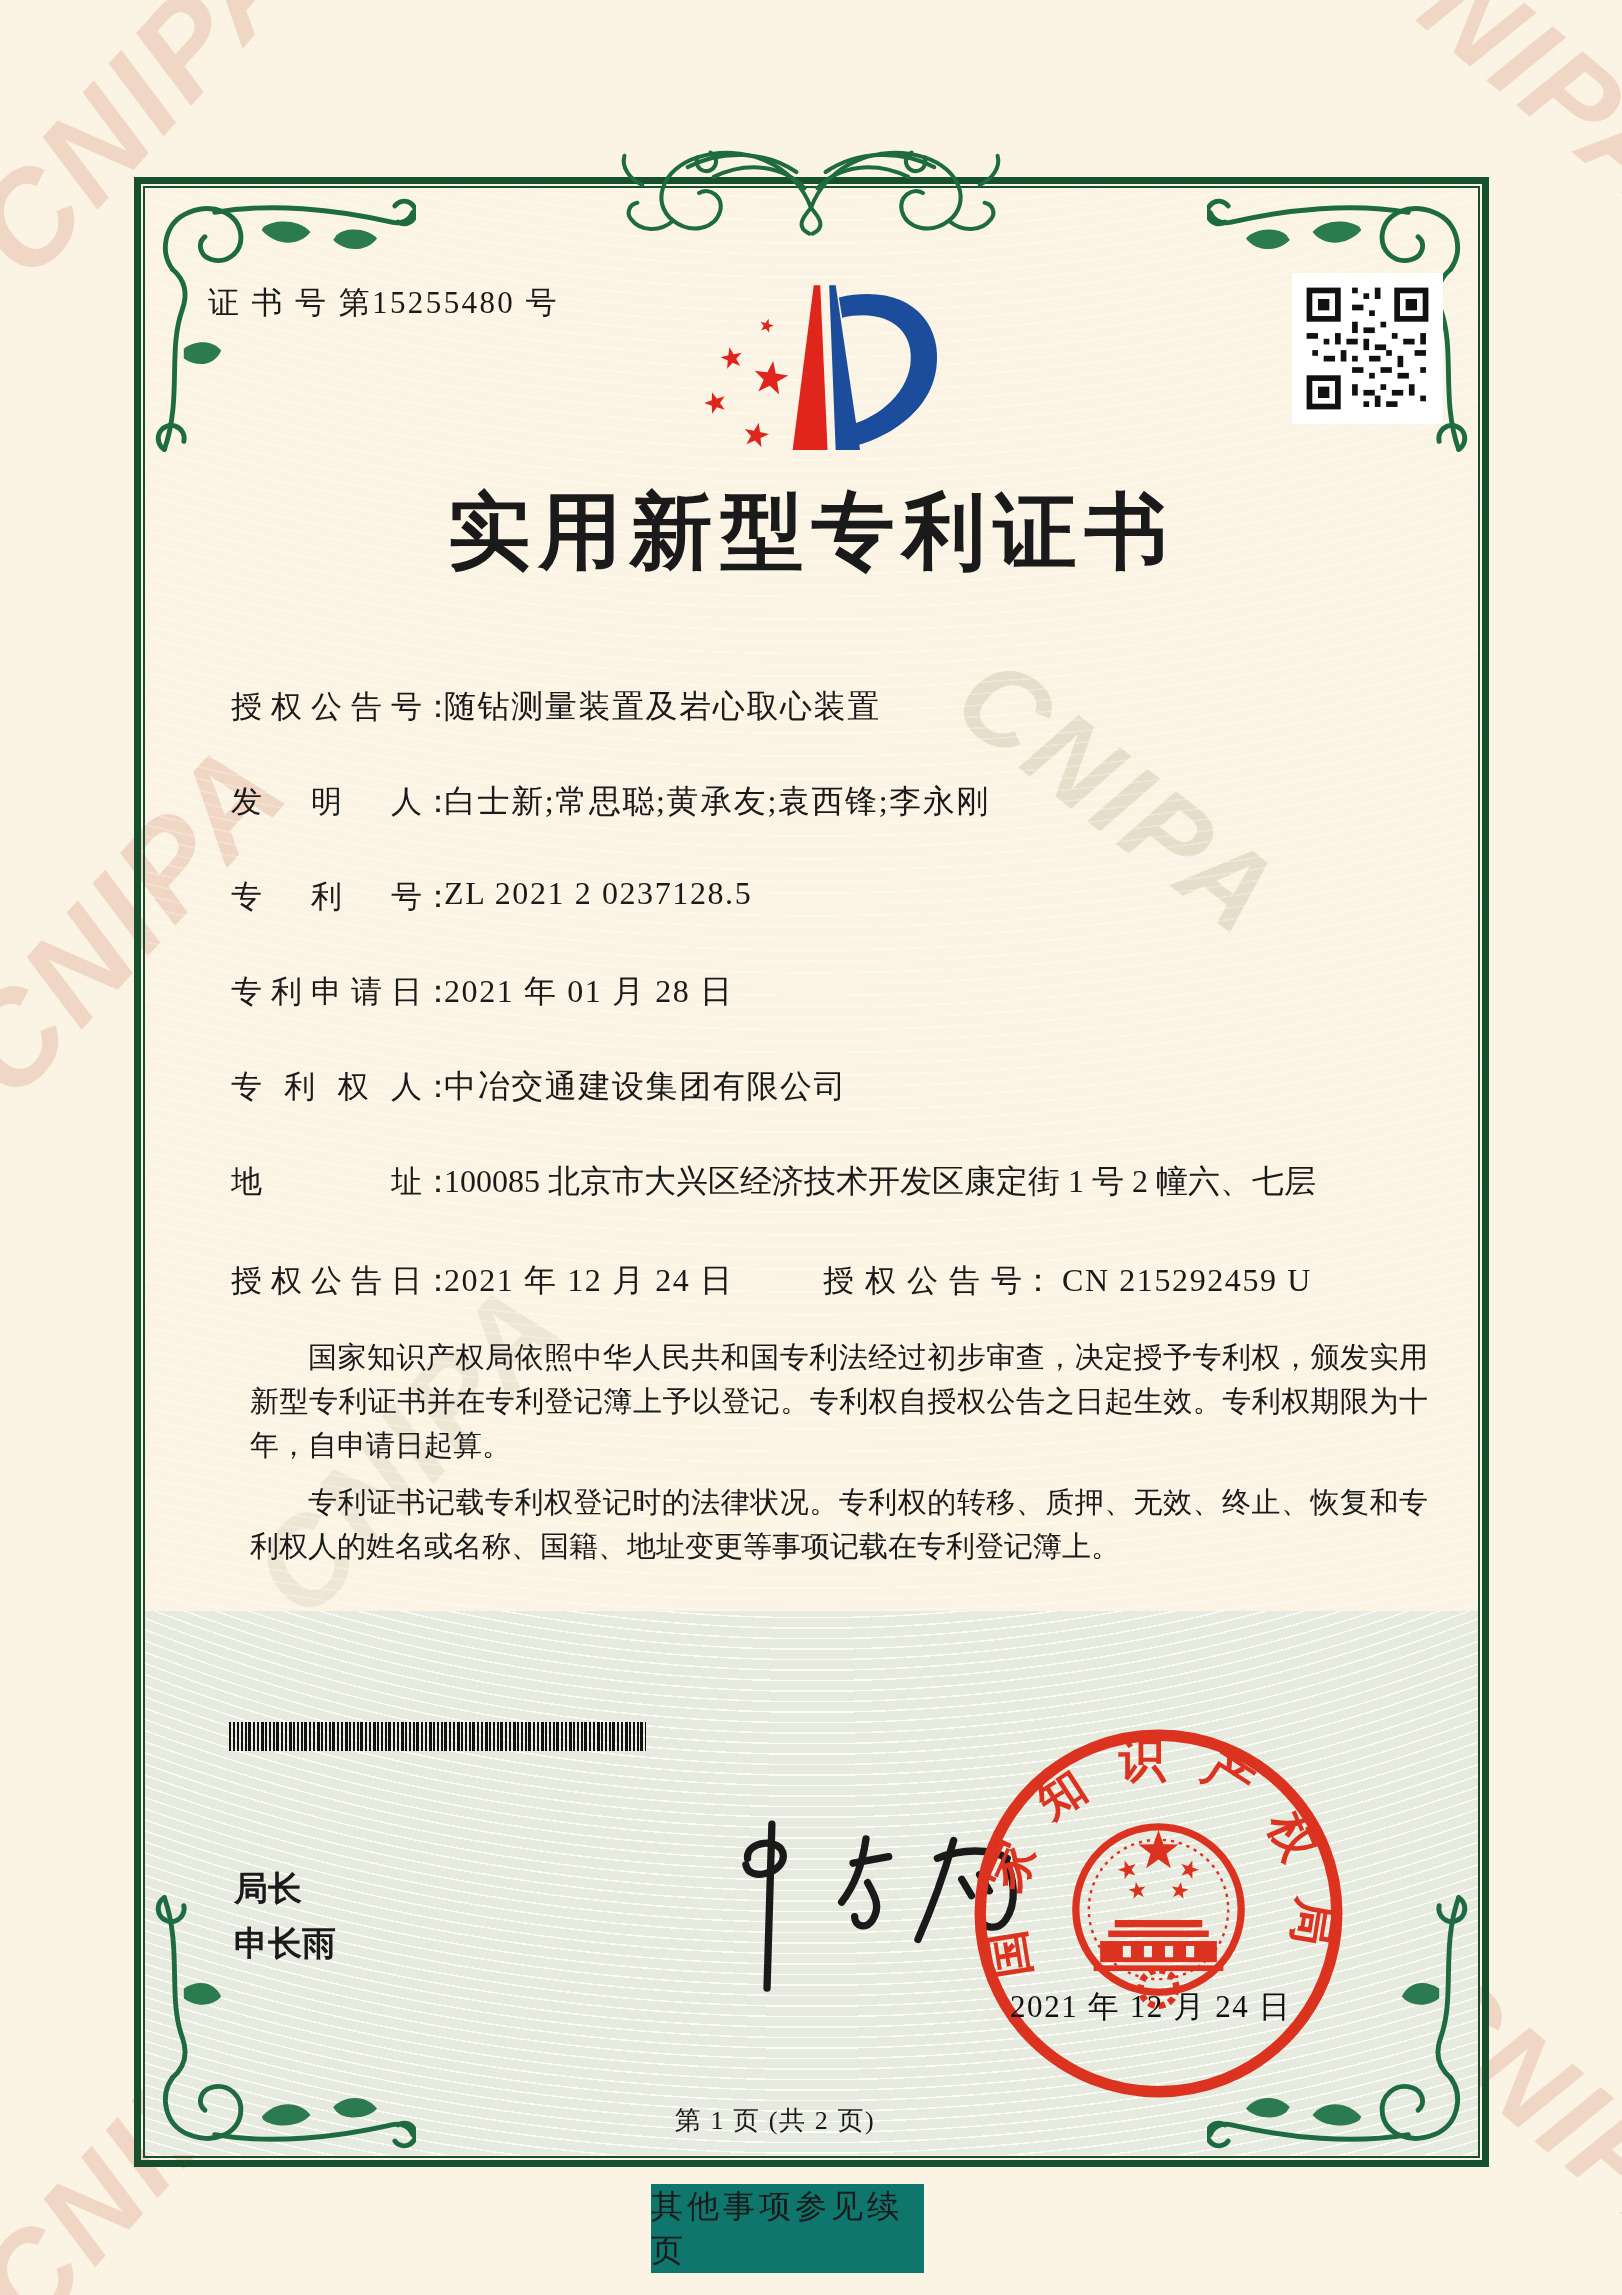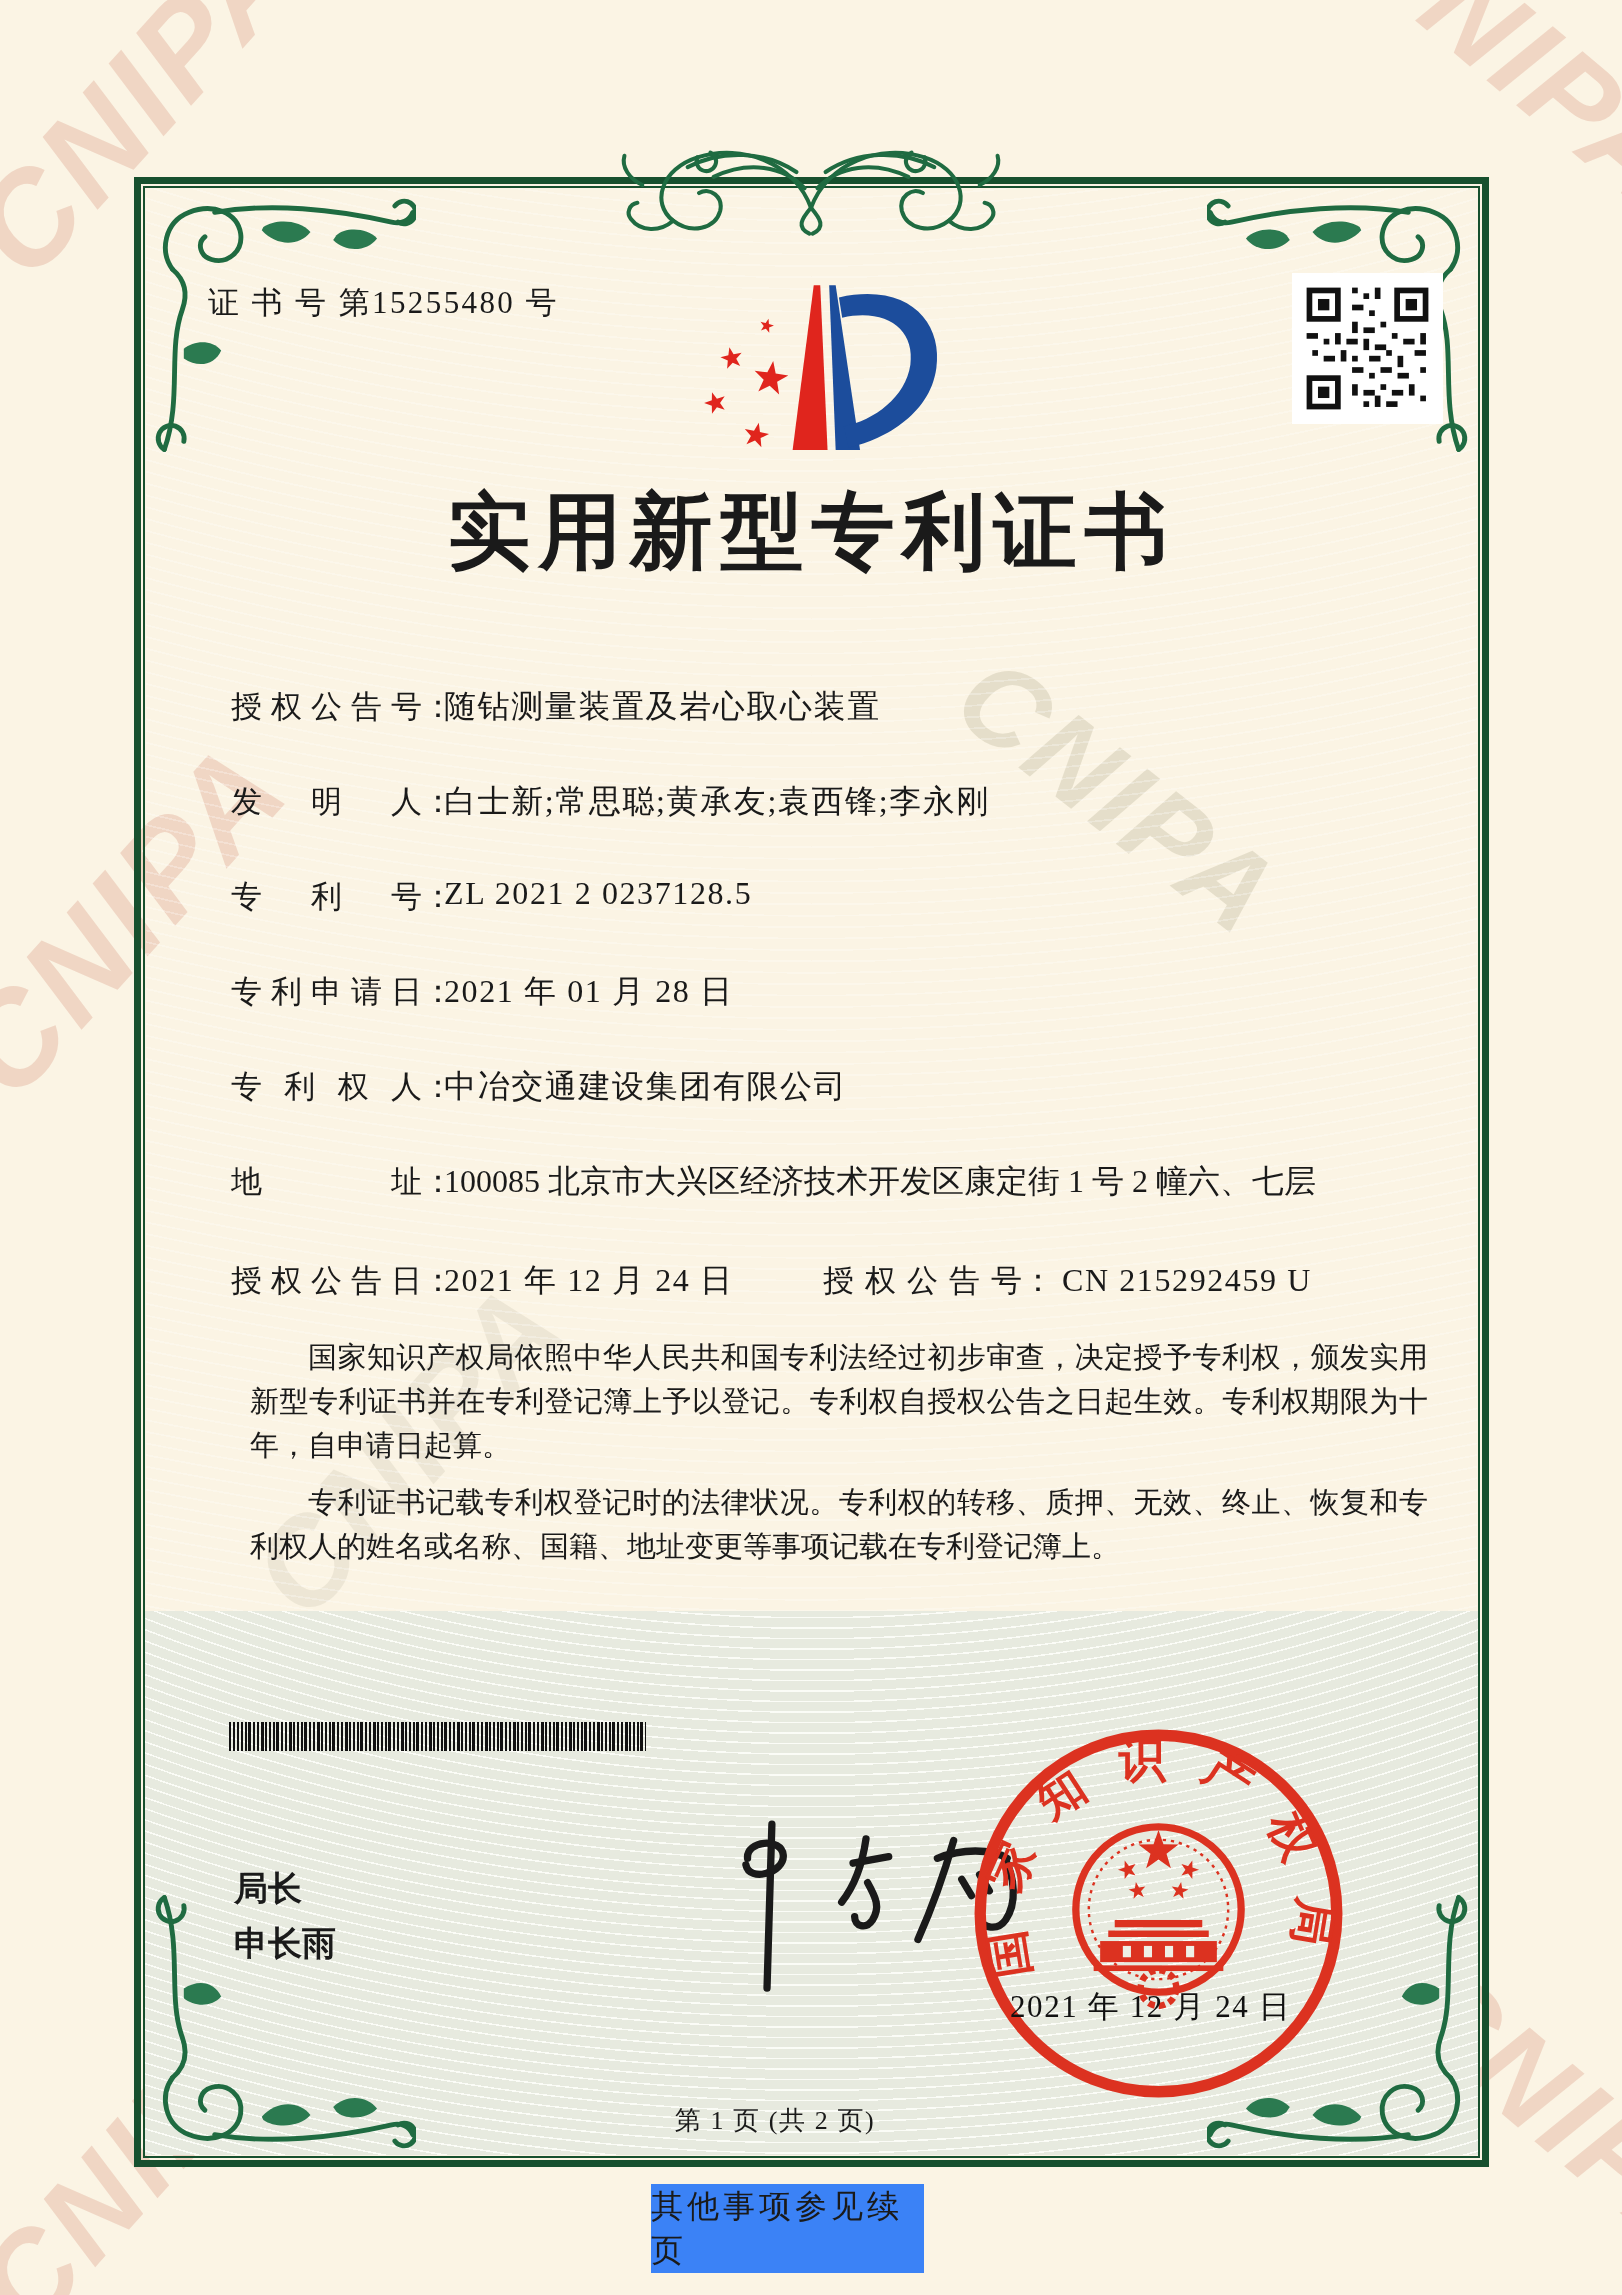--- a/index.html
+++ b/index.html
@@ -59,21 +59,21 @@
       font-family:"Liberation Sans","DejaVu Sans",sans-serif;}
   .commissioner-name{left:234px;top:1921px;font-size:34px;font-weight:bold;z-index:5;
       font-family:"Liberation Sans","DejaVu Sans",sans-serif;}
 
   .sig{left:694px;top:1816px;z-index:6;}
   .seal{left:964px;top:1719px;z-index:6;}
   .seal-date{left:1010px;top:1986px;font-size:31px;letter-spacing:1.6px;color:#111;z-index:7;white-space:nowrap;}
 
   .page-no{left:0;top:2103px;width:1550px;text-align:center;font-size:26px;letter-spacing:1.6px;z-index:5;}
 
-  .cont-box{left:651px;top:2184px;width:273px;height:89px;background:#3b82f6;z-index:5;
+  .cont-box{left:651px;top:2184px;width:273px;height:89px;background:#0f766e;z-index:5;
       display:flex;align-items:center;justify-content:center;}
   .cont-text{font-size:32px;letter-spacing:4px;}
 
   .qr{left:1292px;top:273px;width:151px;height:151px;background:#ffffff;z-index:5;}
   .logo{left:691px;top:269px;z-index:5;}
 </style>
 </head>
 <body>
 
 <div id="stage">

